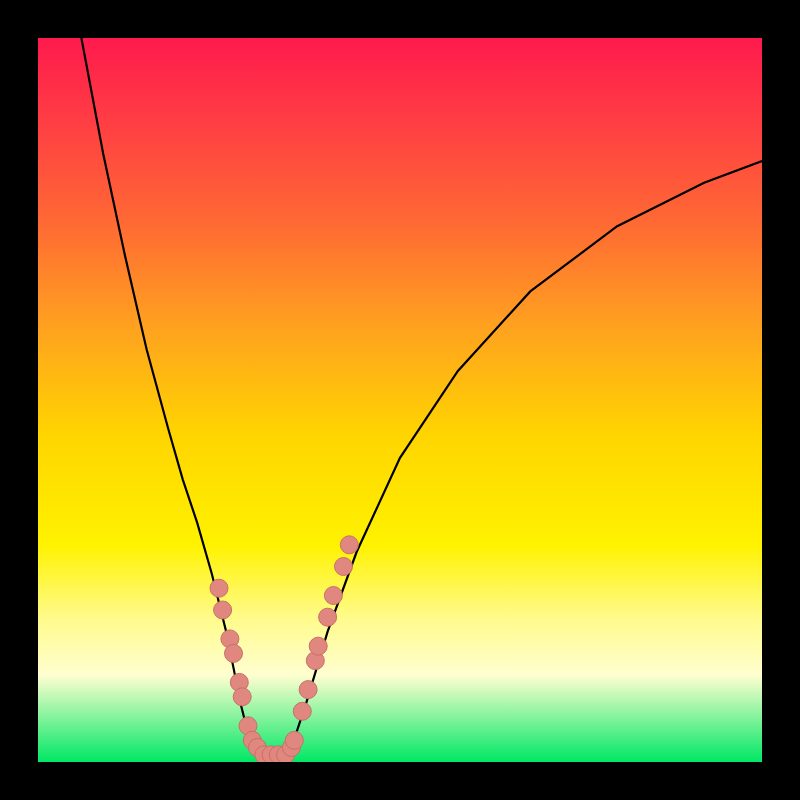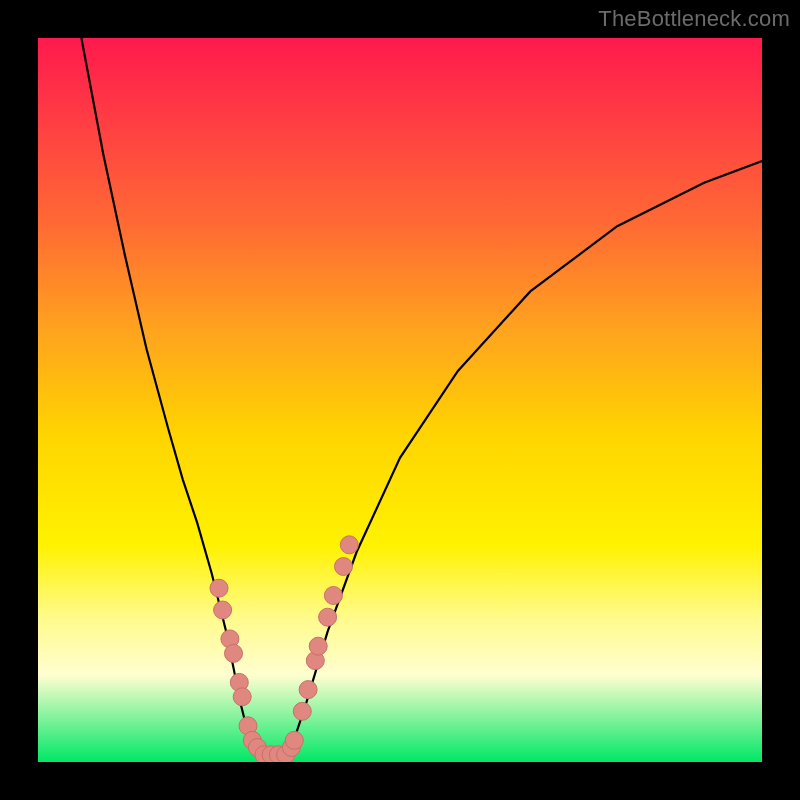--- a/index.html
+++ b/index.html
@@ -88,14 +88,13 @@
           <circle cx="277.3" cy="622.6" r="9" fill="#e08880" stroke="#c77068" stroke-width="1"></circle>
           <circle cx="280.2" cy="608.2" r="9" fill="#e08880" stroke="#c77068" stroke-width="1"></circle>
           <circle cx="289.6" cy="579.2" r="9" fill="#e08880" stroke="#c77068" stroke-width="1"></circle>
           <circle cx="295.4" cy="557.5" r="9" fill="#e08880" stroke="#c77068" stroke-width="1"></circle>
           <circle cx="305.5" cy="528.5" r="9" fill="#e08880" stroke="#c77068" stroke-width="1"></circle>
           <circle cx="311.3" cy="506.8" r="9" fill="#e08880" stroke="#c77068" stroke-width="1"></circle>
         </g>
     </svg>
   </div>
 
-  <div class="watermark">TheBottleneck.com</div>
 </div>
 
 </body></html>

